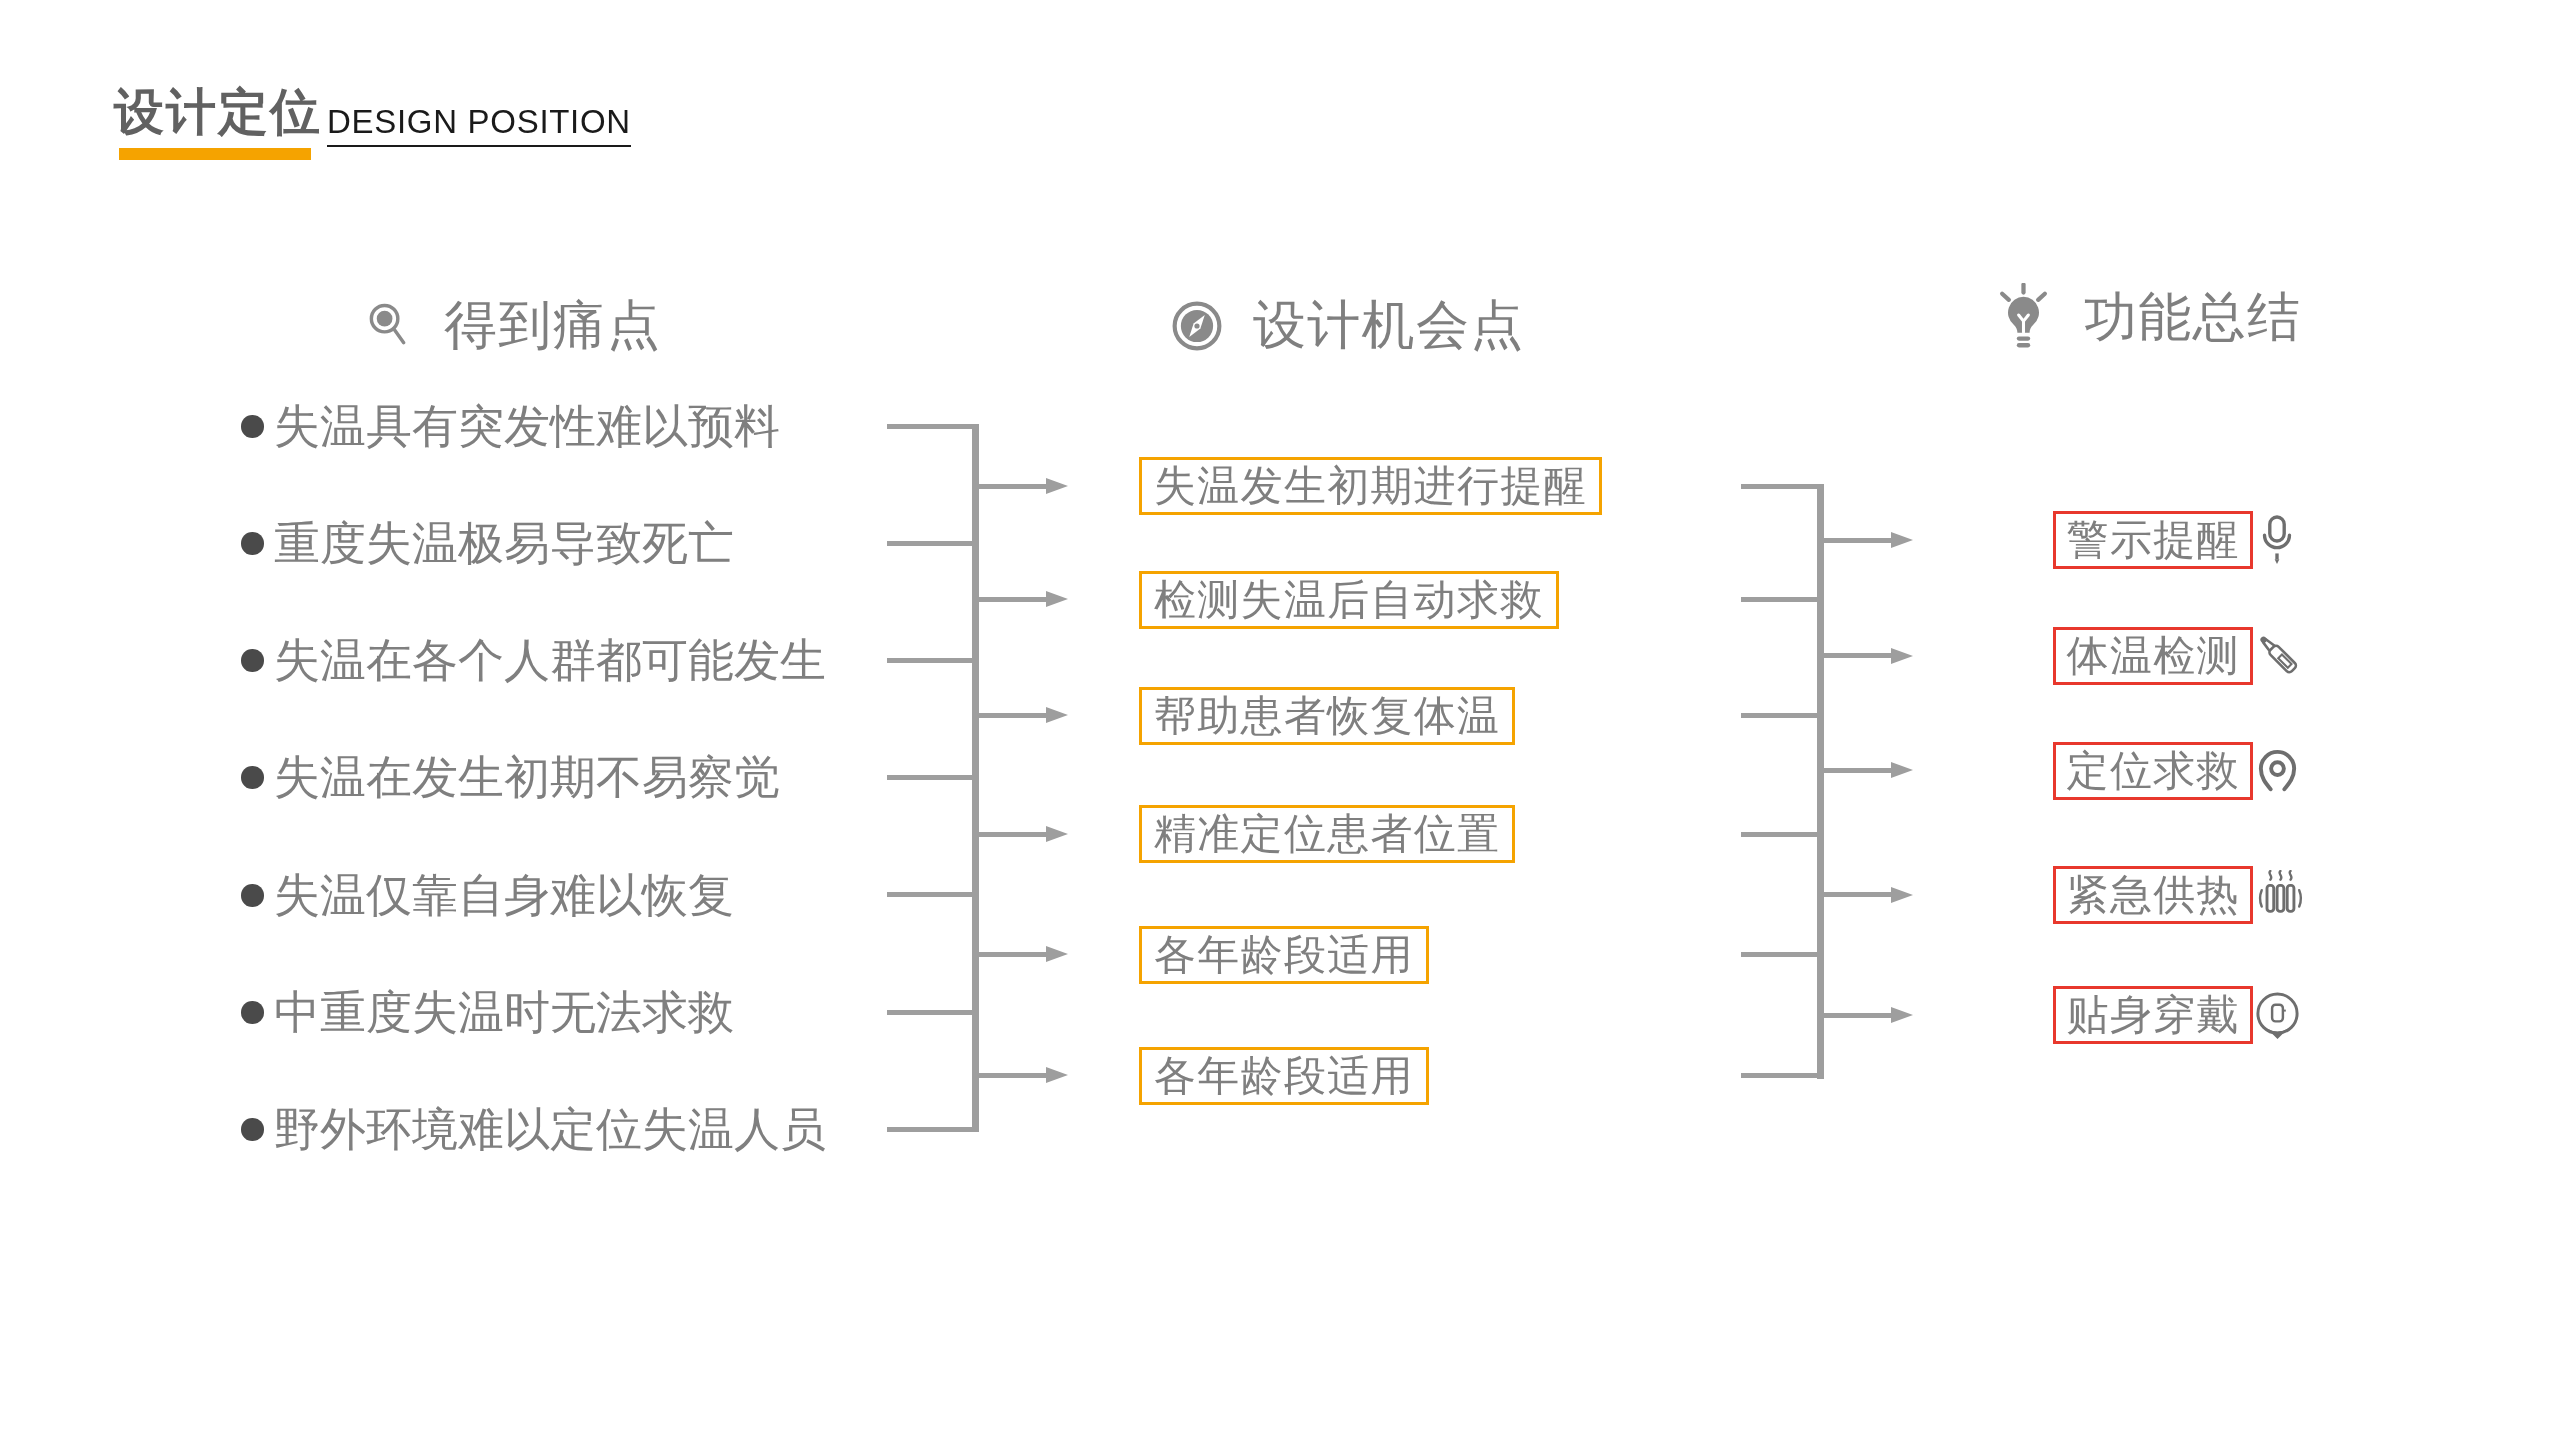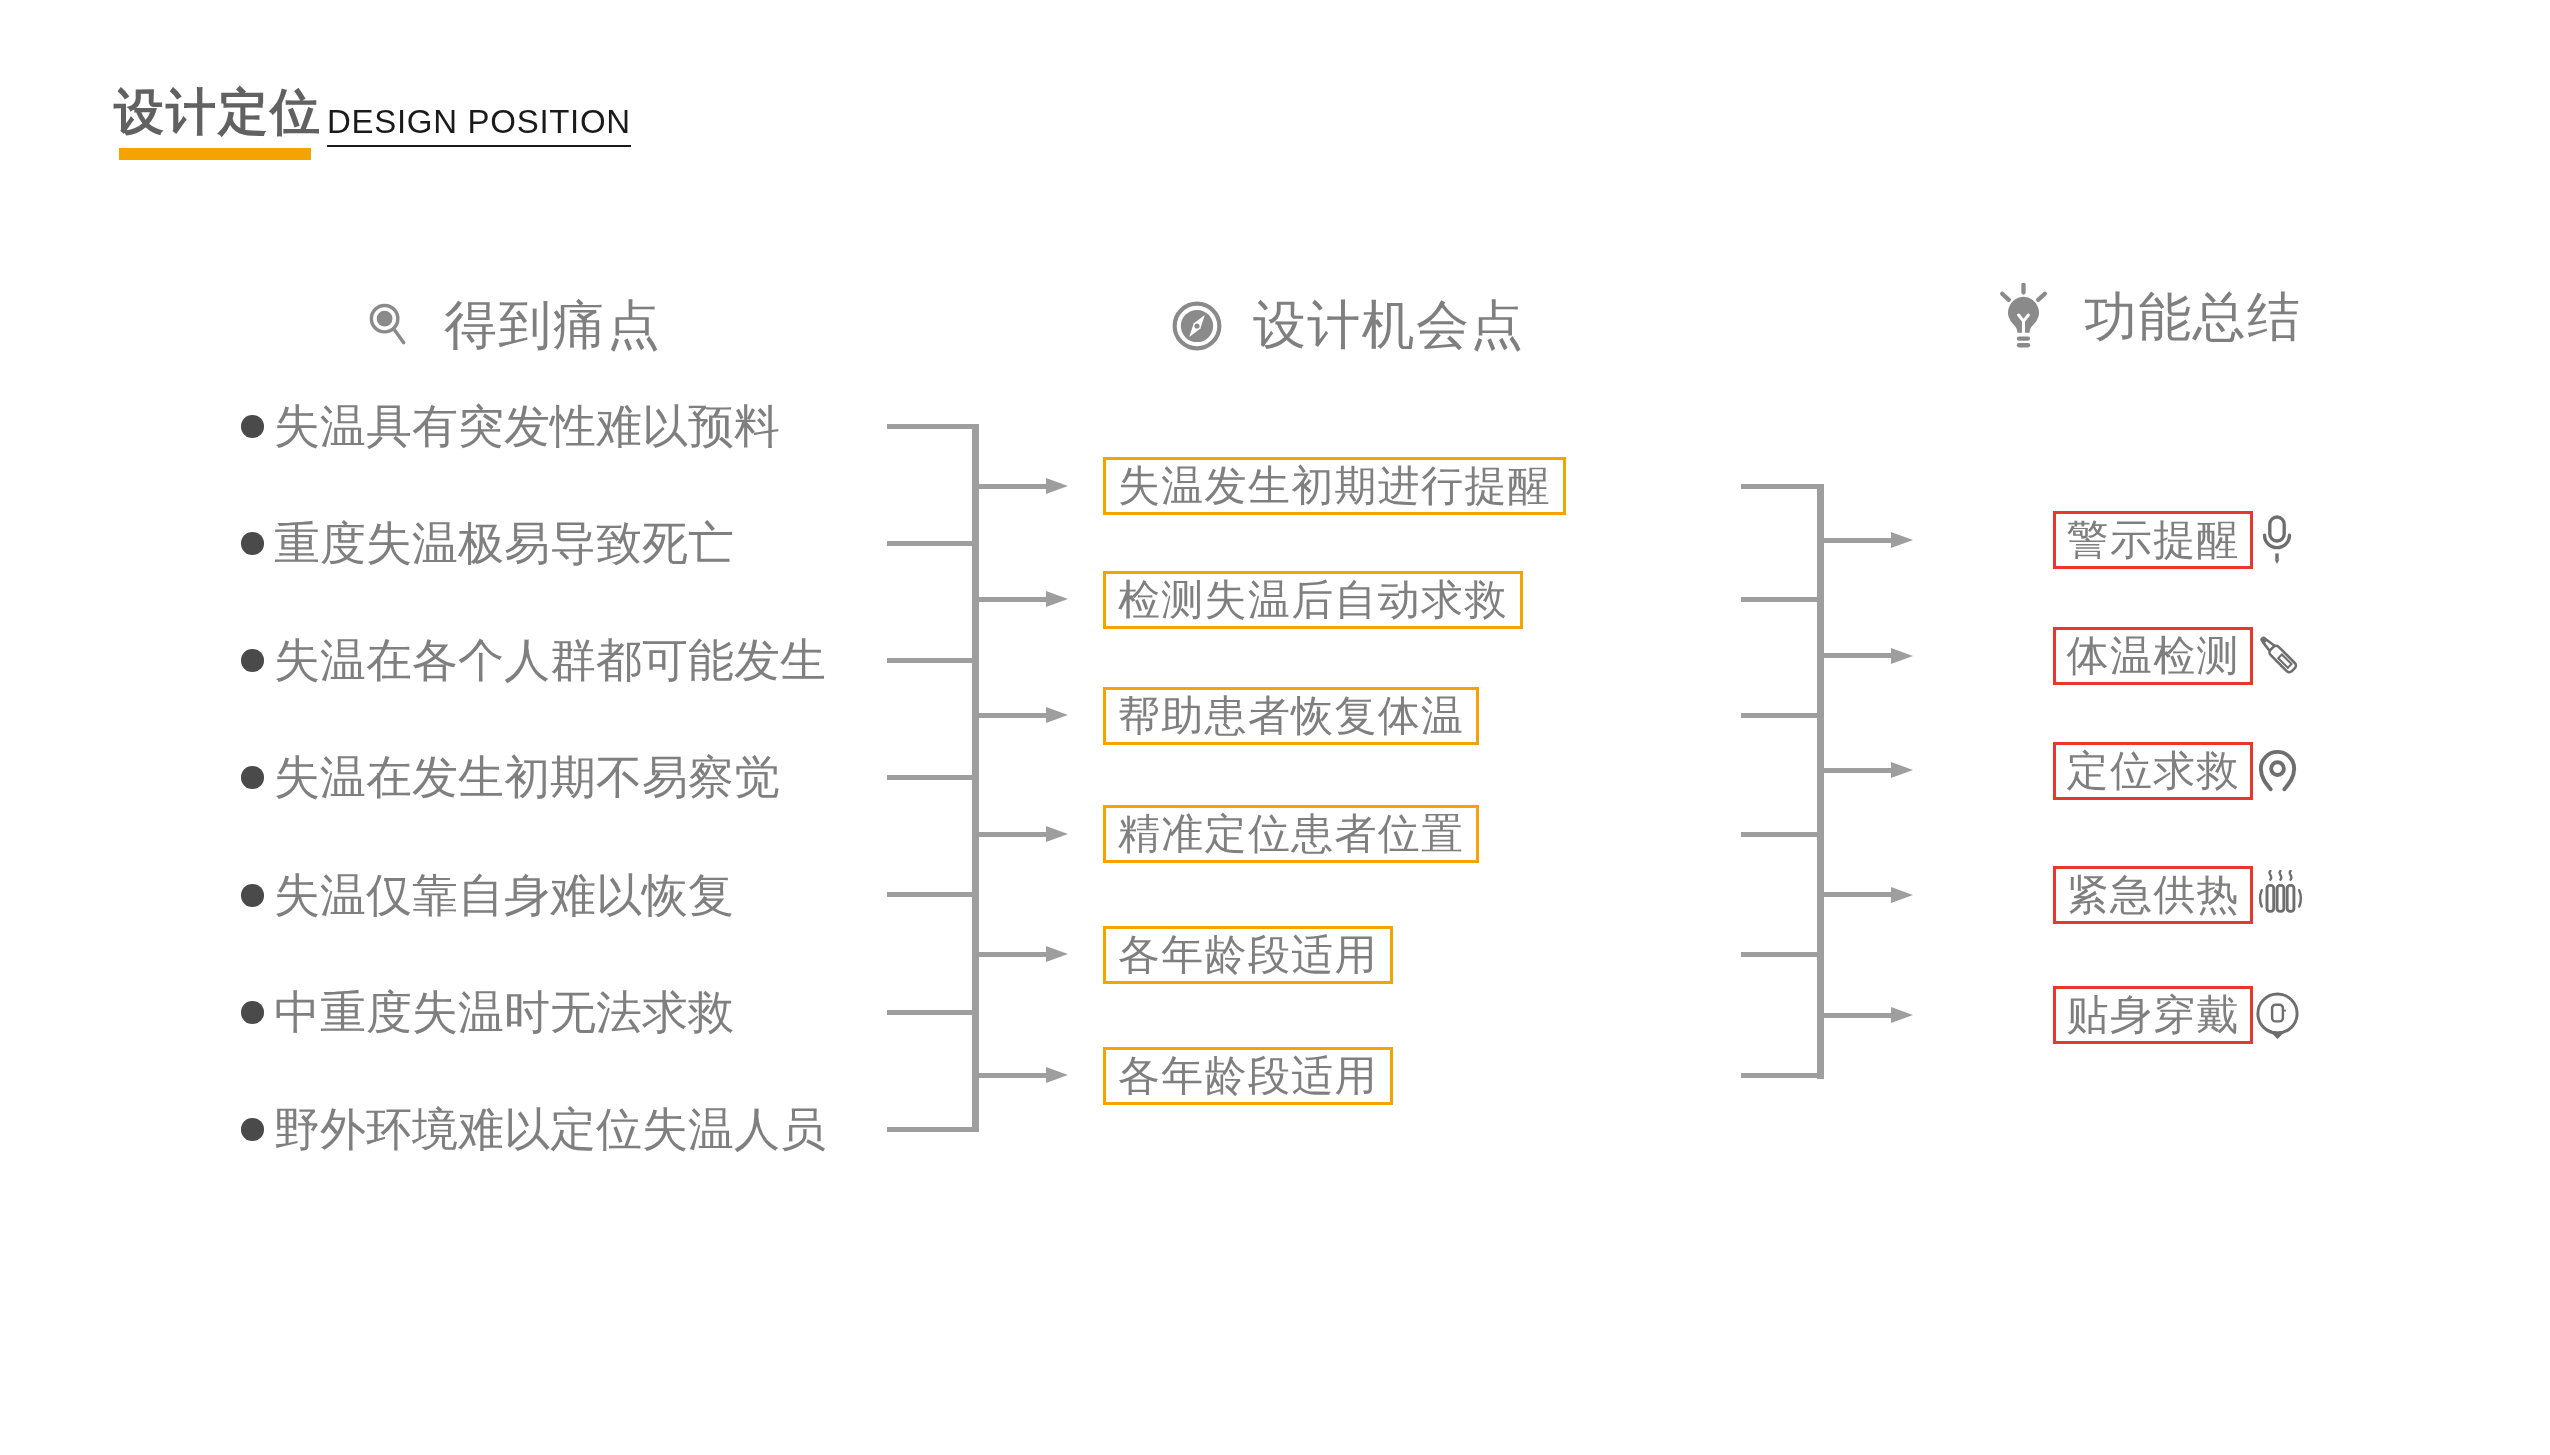--- a/index.html
+++ b/index.html
@@ -36,21 +36,21 @@
   .bullet{width:22.5px;height:22.5px;border-radius:50%;background:var(--bullet-gray);
     margin-right:10.6px;flex:0 0 auto;}
   
   .stub,.trunk,.arrow-line{position:absolute;background:var(--line-gray);}
   .stub{height:5.3px;}
   .trunk{width:6.6px;}
   .arrow-line{height:5.3px;}
   .arrow-head{position:absolute;width:0;height:0;border-top:8.6px solid transparent;
     border-bottom:8.6px solid transparent;border-left:22.5px solid var(--line-gray);}
   
-  .opp-box{position:absolute;left:1103px;height:52px;line-height:52px;
+  .opp-box{position:absolute;left:1139px;height:52px;line-height:52px;
     border:3.3px solid var(--accent-orange);padding:0 12px;font-size:42px;
     color:var(--text-gray);white-space:nowrap;letter-spacing:1.3px;}
   
   .fn-row{position:absolute;left:2053px;display:flex;align-items:center;}
   .fn-box{height:52px;line-height:52px;border:3.3px solid var(--accent-red);
     padding:0 10.6px;font-size:42px;color:var(--text-gray);white-space:nowrap;letter-spacing:1.3px;}
   .fn-icon{display:block;}
   
   .footer-icon{position:absolute;}
   

